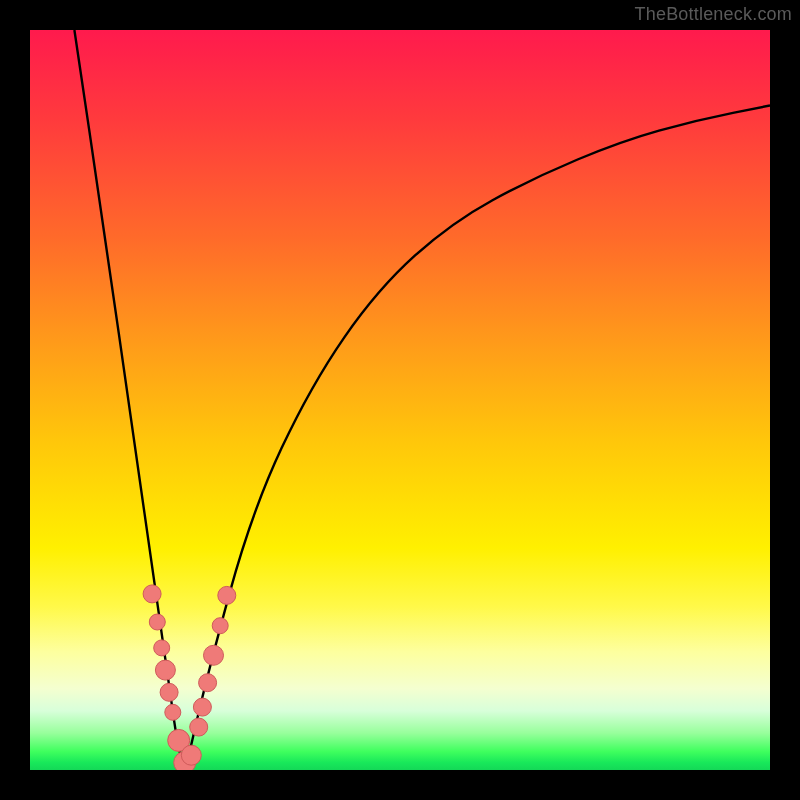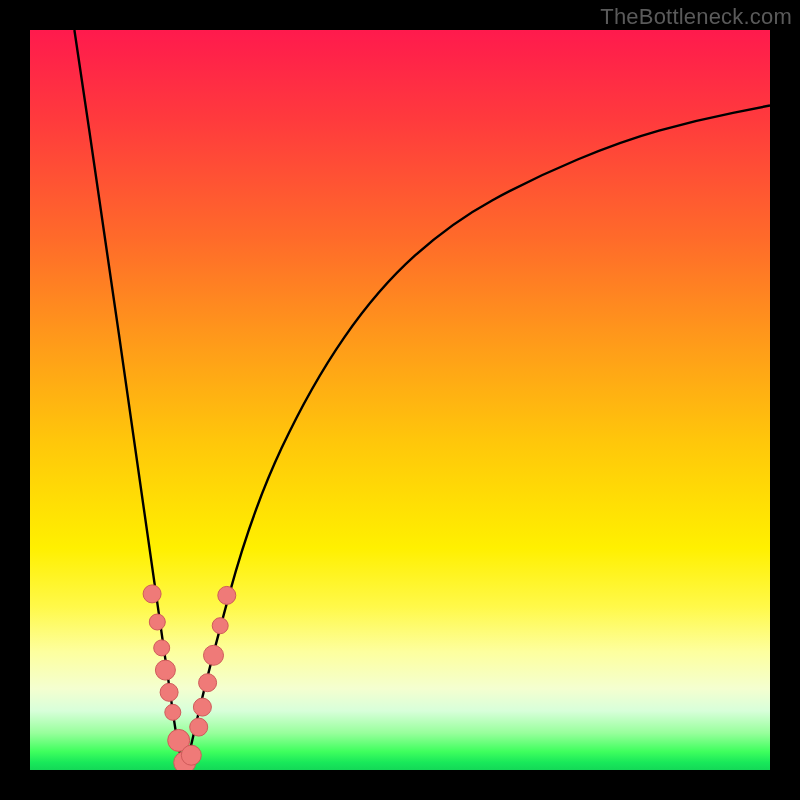--- a/index.html
+++ b/index.html
@@ -49,21 +49,21 @@
     top: 0;
     left: 0;
     width: 740px;
     height: 740px;
   }
   .attribution {
     position: absolute;
     top: 4px;
     right: 8px;
     color: #5a5a5a;
-    font-size: 22px;
+    font-size: 18px;
     font-weight: 500;
     letter-spacing: 0.2px;
   }
 </style>
 </head>
 <body>
 
 <div class="frame">
   <div class="plot-area">
     <svg class="curves" viewBox="0 0 740 740" preserveAspectRatio="none">

